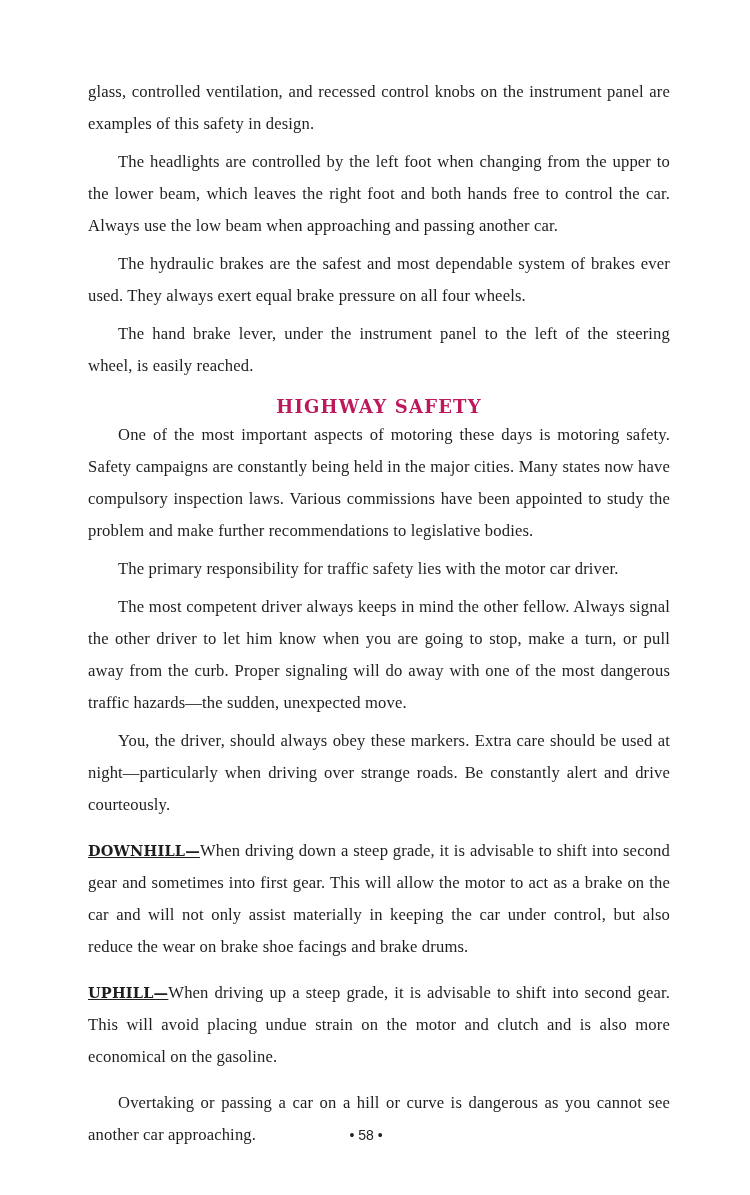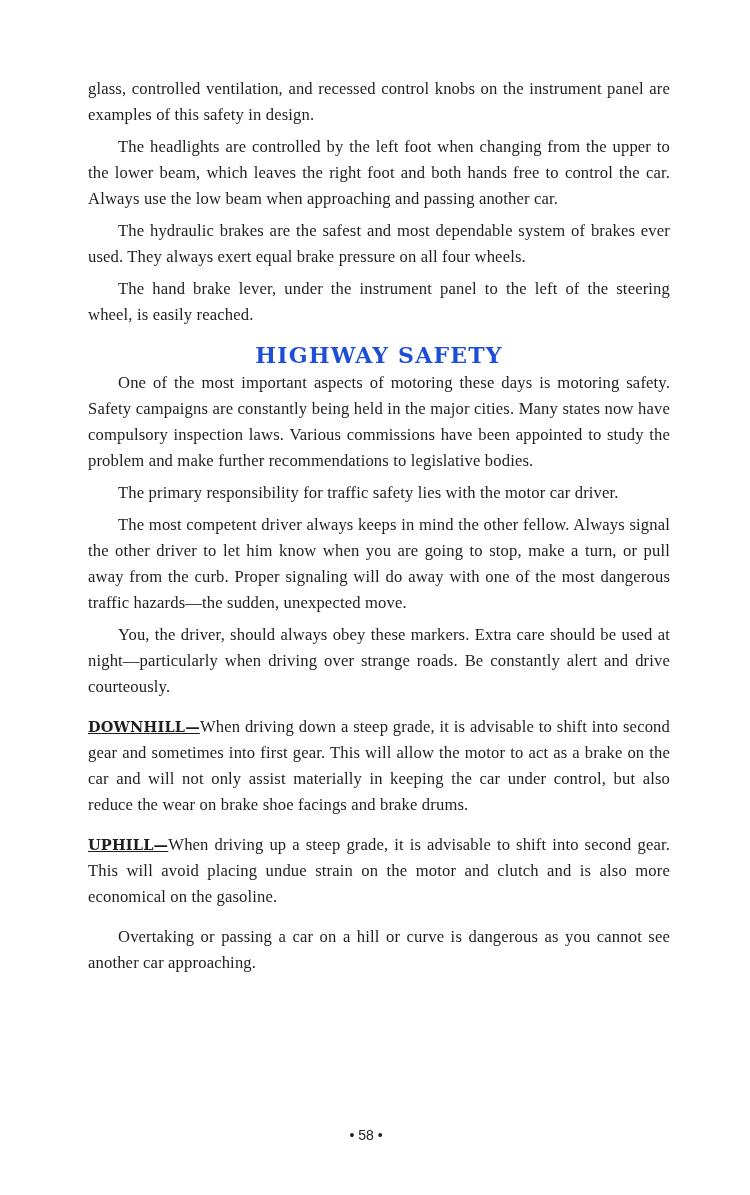--- a/index.html
+++ b/index.html
@@ -1,23 +1,23 @@
 <!DOCTYPE html>
 <html><head>
 <meta charset="utf-8">
 <style>
   html, body { margin: 0; padding: 0; background: #ffffff; }
   body { width: 750px; height: 1195px; position: relative; overflow: hidden;
          font-family: "Liberation Serif", "DejaVu Serif", serif; color: #1e1e1e; }
   .page { position: absolute; left: 88px; top: 76px; width: 582px; }
-  p { margin: 0; font-size: 16.6px; line-height: 26px; text-align: justify; letter-spacing: 0.15px; }
+  p { margin: 0; font-size: 16.6px; line-height: 32px; text-align: justify; letter-spacing: 0.15px; }
   .cont { }
   .para { text-indent: 30px; margin-top: 6px; }
   .heading { text-align: center; font-family: "DejaVu Serif", serif; font-weight: bold;
-             font-size: 22px; letter-spacing: 1.2px; margin-top: 14px; margin-bottom: 2px; color: #1d4ed8; }
+             font-size: 18px; letter-spacing: 1.2px; margin-top: 14px; margin-bottom: 2px; color: #be185d; }
   .run { margin-top: 14px; }
   .run b { font-family: "DejaVu Serif", serif; font-size: 14.5px; letter-spacing: 0.2px; text-decoration: underline; }
   .para.gap { margin-top: 14px; }
   .pagenum { position: absolute; left: 0; width: 732px; top: 1127px; text-align: center;
              font-family: "Liberation Sans", sans-serif; font-size: 14px; color: #222; }
 </style>
 </head>
 <body>
 
 <div class="page">

